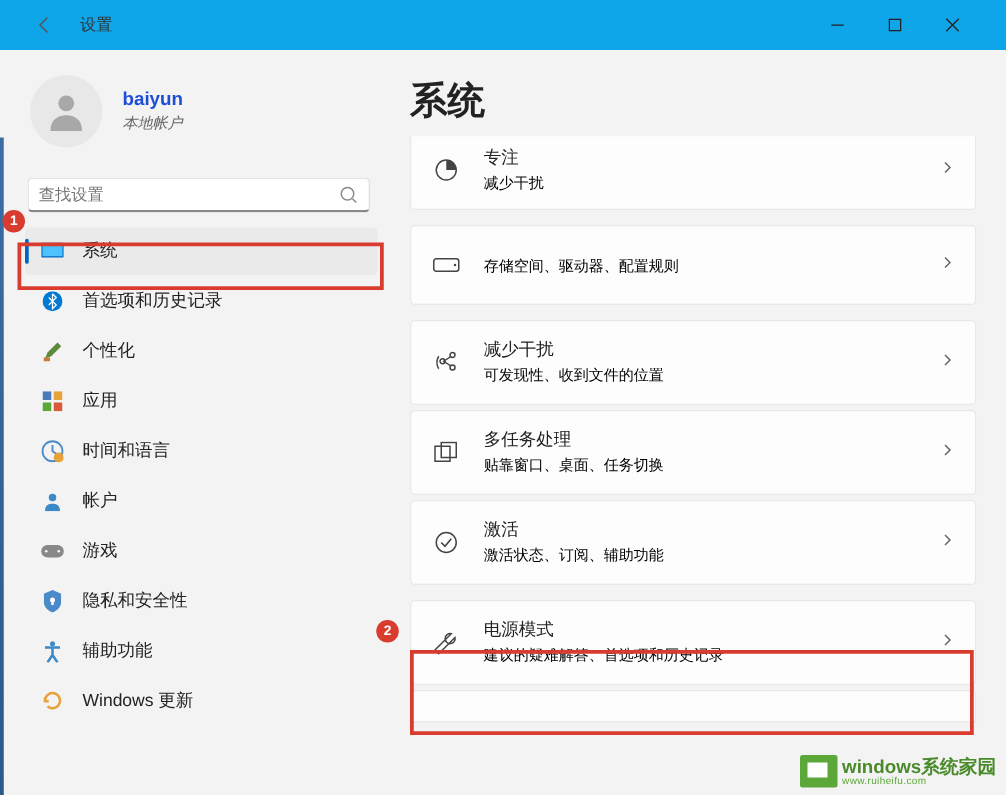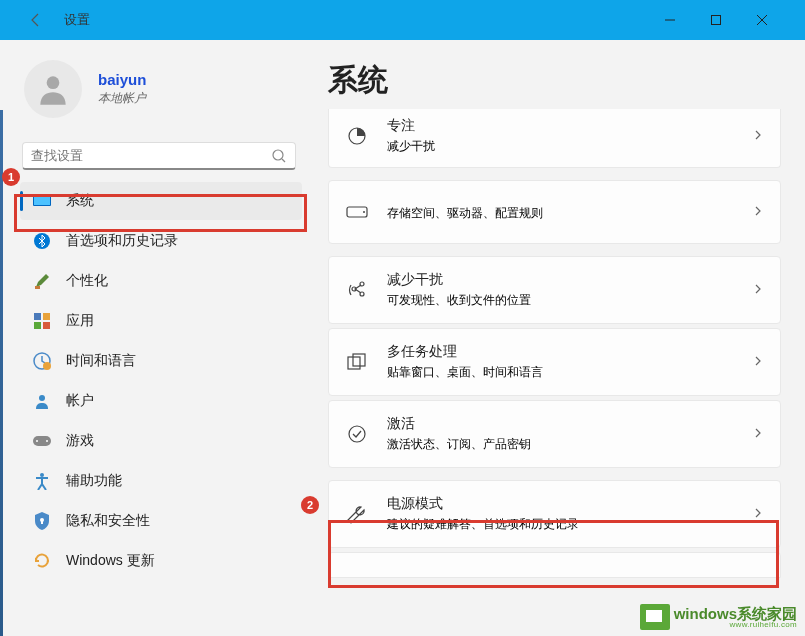--- a/index.html
+++ b/index.html
@@ -244,21 +244,20 @@
     }
     .anno-1 { left: 2px; top: 168px; }
     .anno-2 { left: 301px; top: 496px; }
     .watermark {
       position: absolute;
       right: 8px;
       bottom: 6px;
       display: flex;
       align-items: center;
       gap: 4px;
-      text-align: right;
     }
     .wm-logo {
       width: 30px;
       height: 26px;
       background: #5ba838;
       border-radius: 2px;
       position: relative;
     }
     .wm-logo::after {
       content: "";
@@ -409,36 +408,36 @@
             <svg width="20" height="14" viewBox="0 0 20 14">
               <rect x="1" y="2" width="18" height="10" rx="5" fill="#888"></rect>
               <circle cx="5" cy="7" r="1" fill="#fff"></circle>
               <circle cx="15" cy="7" r="1" fill="#fff"></circle>
             </svg>
           </span>
         <span>游戏</span>
       </li>
       <li class="nav-item">
         <span class="nav-icon">
-            <svg width="16" height="18" viewBox="0 0 16 18" fill="#3a8ac8">
-              <circle cx="8" cy="3" r="2"></circle>
-              <path d="M2 6 L14 6 M8 6 V12 M8 12 L4 18 M8 12 L12 18" stroke="#3a8ac8" stroke-width="2" fill="none"></path>
-            </svg>
-          </span>
-        <span>辅助功能</span>
-      </li>
-      <li class="nav-item">
-        <span class="nav-icon">
             <svg width="14" height="18" viewBox="0 0 14 18">
               <path d="M7 0 L14 3 V9 C14 14 10 17 7 18 C4 17 0 14 0 9 V3 Z" fill="#4a8ac8"></path>
               <circle cx="7" cy="8" r="2" fill="#fff"></circle>
               <rect x="6" y="9" width="2" height="3" fill="#fff"></rect>
             </svg>
           </span>
         <span>隐私和安全性</span>
+      </li>
+      <li class="nav-item">
+        <span class="nav-icon">
+            <svg width="16" height="18" viewBox="0 0 16 18" fill="#3a8ac8">
+              <circle cx="8" cy="3" r="2"></circle>
+              <path d="M2 6 L14 6 M8 6 V12 M8 12 L4 18 M8 12 L12 18" stroke="#3a8ac8" stroke-width="2" fill="none"></path>
+            </svg>
+          </span>
+        <span>辅助功能</span>
       </li>
       <li class="nav-item">
         <span class="nav-icon">
             <svg width="18" height="18" viewBox="0 0 18 18">
               <path d="M3 9 A6 6 0 1 1 5 13" stroke="#e8a23a" stroke-width="2" fill="none"></path>
               <path d="M3 6 L3 9 L6 9" stroke="#e8a23a" stroke-width="2" fill="none"></path>
             </svg>
           </span>
         <span>Windows 更新</span>
       </li>
@@ -506,37 +505,37 @@
 
       <div class="tile">
         <span class="tile-icon">
             <svg width="20" height="18" viewBox="0 0 20 18">
               <rect x="1" y="4" width="12" height="12" stroke="#444" stroke-width="1.2" fill="none"></rect>
               <rect x="6" y="1" width="12" height="12" stroke="#444" stroke-width="1.2" fill="none"></rect>
             </svg>
           </span>
         <div class="tile-text">
             <div class="tile-title">多任务处理</div>
-            <div class="tile-desc">贴靠窗口、桌面、时间和语言</div>
+            <div class="tile-desc">贴靠窗口、桌面、任务切换</div>
           </div>
         <span class="tile-chevron"><svg width="12" height="12" viewBox="0 0 12 12">
               <path d="M4 2 L8 6 L4 10" stroke="#666" stroke-width="1.2" fill="none"></path>
             </svg></span>
       </div>
 
       <div class="tile">
         <span class="tile-icon">
             <svg width="20" height="20" viewBox="0 0 20 20">
               <circle cx="10" cy="10" r="8" stroke="#444" stroke-width="1.2" fill="none"></circle>
               <path d="M6 10 L9 13 L14 7" stroke="#444" stroke-width="1.3" fill="none"></path>
             </svg>
           </span>
         <div class="tile-text">
             <div class="tile-title">激活</div>
-            <div class="tile-desc">激活状态、订阅、产品密钥</div>
+            <div class="tile-desc">激活状态、订阅、辅助功能</div>
           </div>
         <span class="tile-chevron"><svg width="12" height="12" viewBox="0 0 12 12">
               <path d="M4 2 L8 6 L4 10" stroke="#666" stroke-width="1.2" fill="none"></path>
             </svg></span>
       </div>
 
       <div class="gap"></div>
 
       <div class="tile">
         <span class="tile-icon">

